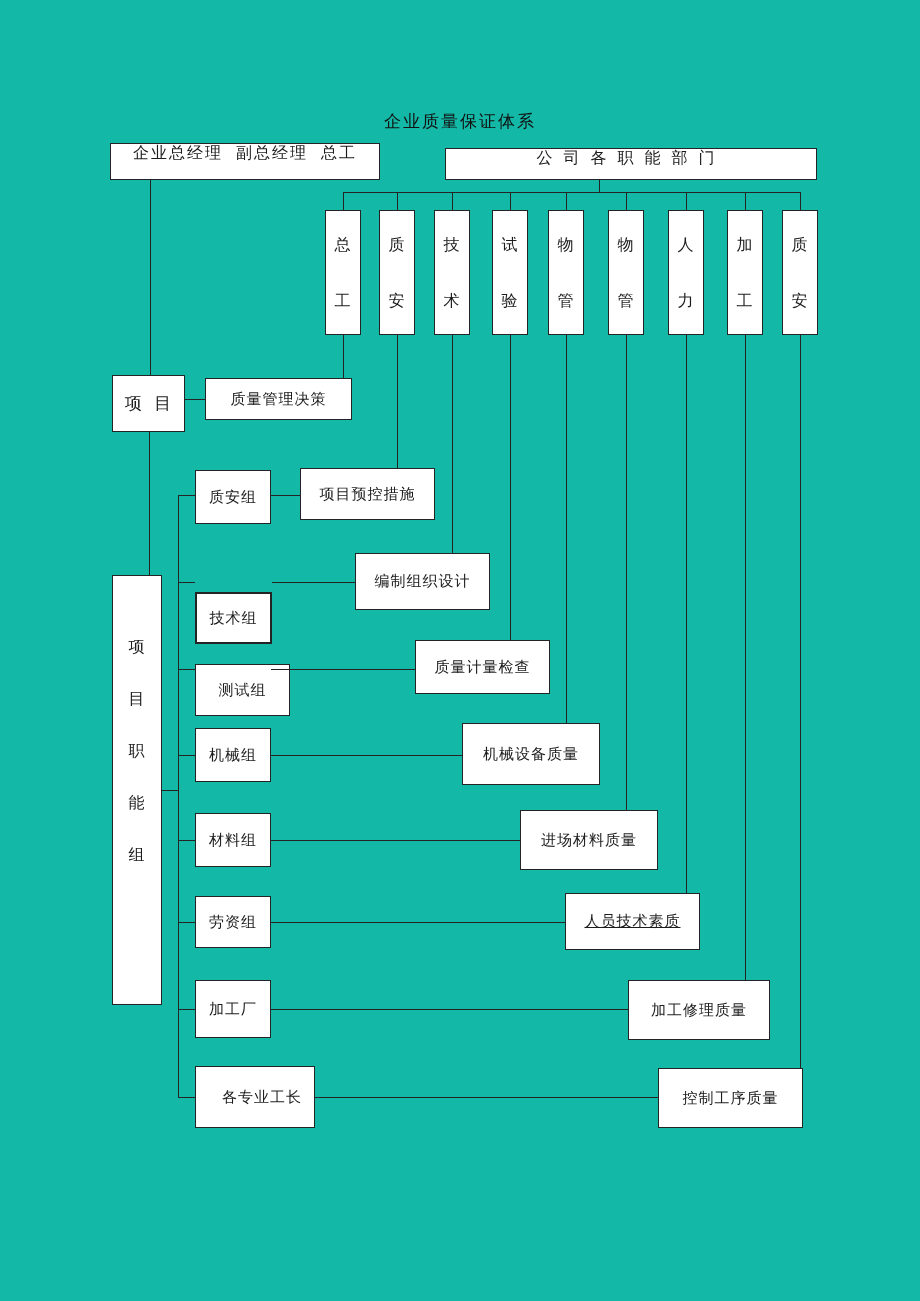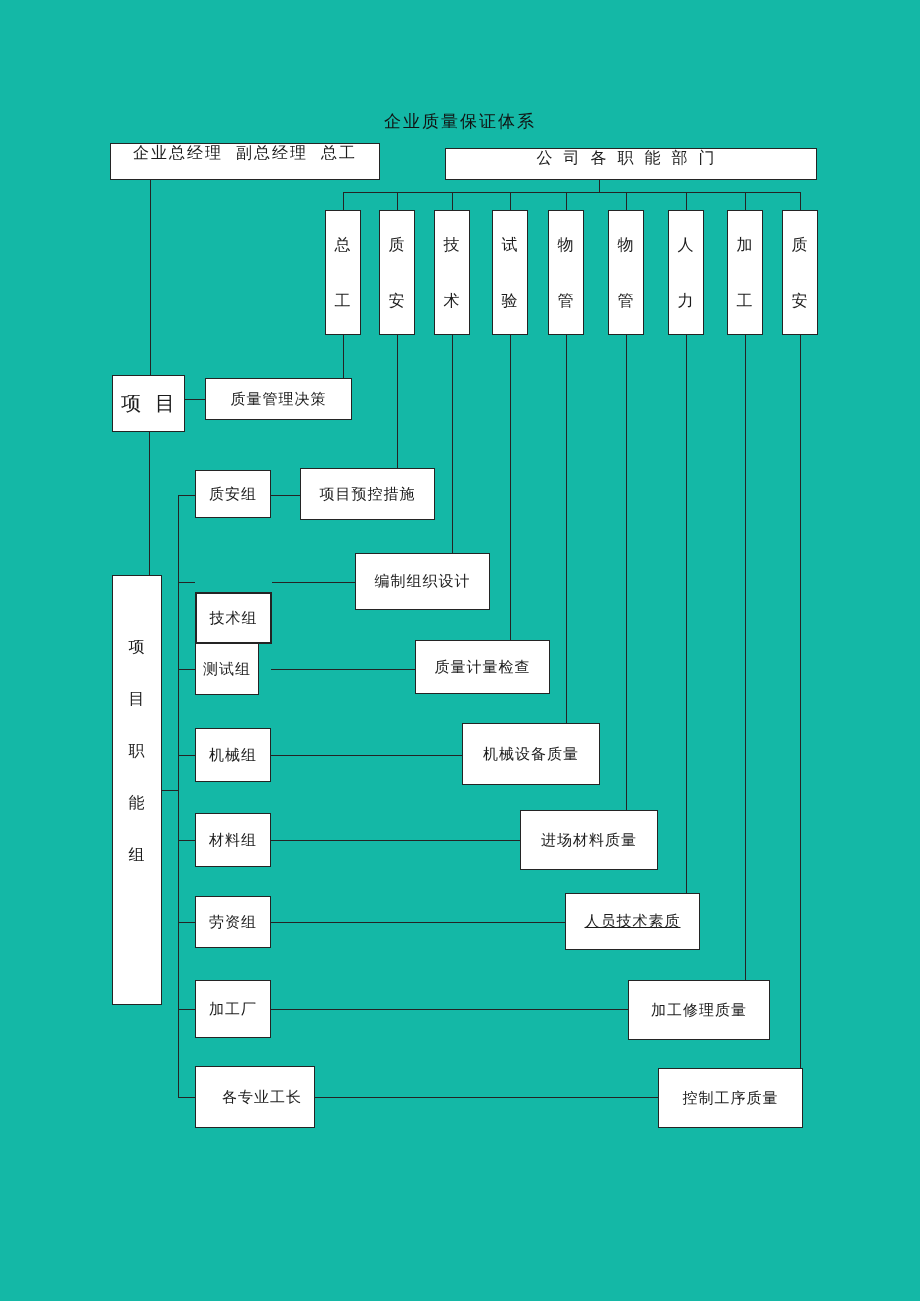--- a/index.html
+++ b/index.html
@@ -21,21 +21,21 @@
     display:flex;align-items:center;justify-content:center;
     font-size:15px;letter-spacing:1px;color:#1c1c1c;text-align:center;
   }
   .box.bold{border-width:2px;margin-top:36px;}
   .topbox{display:block;overflow:hidden;text-align:center;}
   .topbox span{display:inline-block;margin-top:-7px;font-size:16px;white-space:pre;letter-spacing:2px;line-height:22px;}
   .topbox.wide span{letter-spacing:11px;}
   .vcol span{white-space:pre-line;line-height:56px;font-size:16px;}
   .tallbox span{white-space:pre-line;line-height:52px;font-size:16px;}
   .tallbox{padding-top:45px;align-items:flex-start;}
-  .projbox span{white-space:pre;font-size:20px;}
+  .projbox span{white-space:pre;font-size:17px;}
   .hline{position:absolute;height:1px;background:#242424;}
   .vline{position:absolute;width:1px;background:#242424;}
 </style>
 </head>
 <body>
 
 <div id="page">
 
   <div class="title">企业质量保证体系</div>
 
@@ -129,27 +129,27 @@
   <div class="vline" style="left:178px;top:495px;height:602px;"></div>
   <div class="hline" style="left:178px;top:495px;width:17px;"></div>
   <div class="hline" style="left:178px;top:582px;width:17px;"></div>
   <div class="hline" style="left:178px;top:669px;width:17px;"></div>
   <div class="hline" style="left:178px;top:755px;width:17px;"></div>
   <div class="hline" style="left:178px;top:840px;width:17px;"></div>
   <div class="hline" style="left:178px;top:922px;width:17px;"></div>
   <div class="hline" style="left:178px;top:1009px;width:17px;"></div>
   <div class="hline" style="left:178px;top:1097px;width:17px;"></div>
 
-  <div class="box" style="left:195px;top:470px;width:76px;height:48px;">
+  <div class="box" style="left:195px;top:470px;width:76px;height:54px;">
       <span>质安组</span>
     </div>
   <div class="box bold" style="left:195px;top:556px;width:77px;height:52px;">
       <span>技术组</span>
     </div>
-  <div class="box" style="left:195px;top:643px;width:64px;height:52px;">
+  <div class="box" style="left:195px;top:664px;width:95px;height:52px;">
       <span>测试组</span>
     </div>
   <div class="box" style="left:195px;top:728px;width:76px;height:54px;">
       <span>机械组</span>
     </div>
   <div class="box" style="left:195px;top:813px;width:76px;height:54px;">
       <span>材料组</span>
     </div>
   <div class="box" style="left:195px;top:896px;width:76px;height:52px;">
       <span>劳资组</span>

